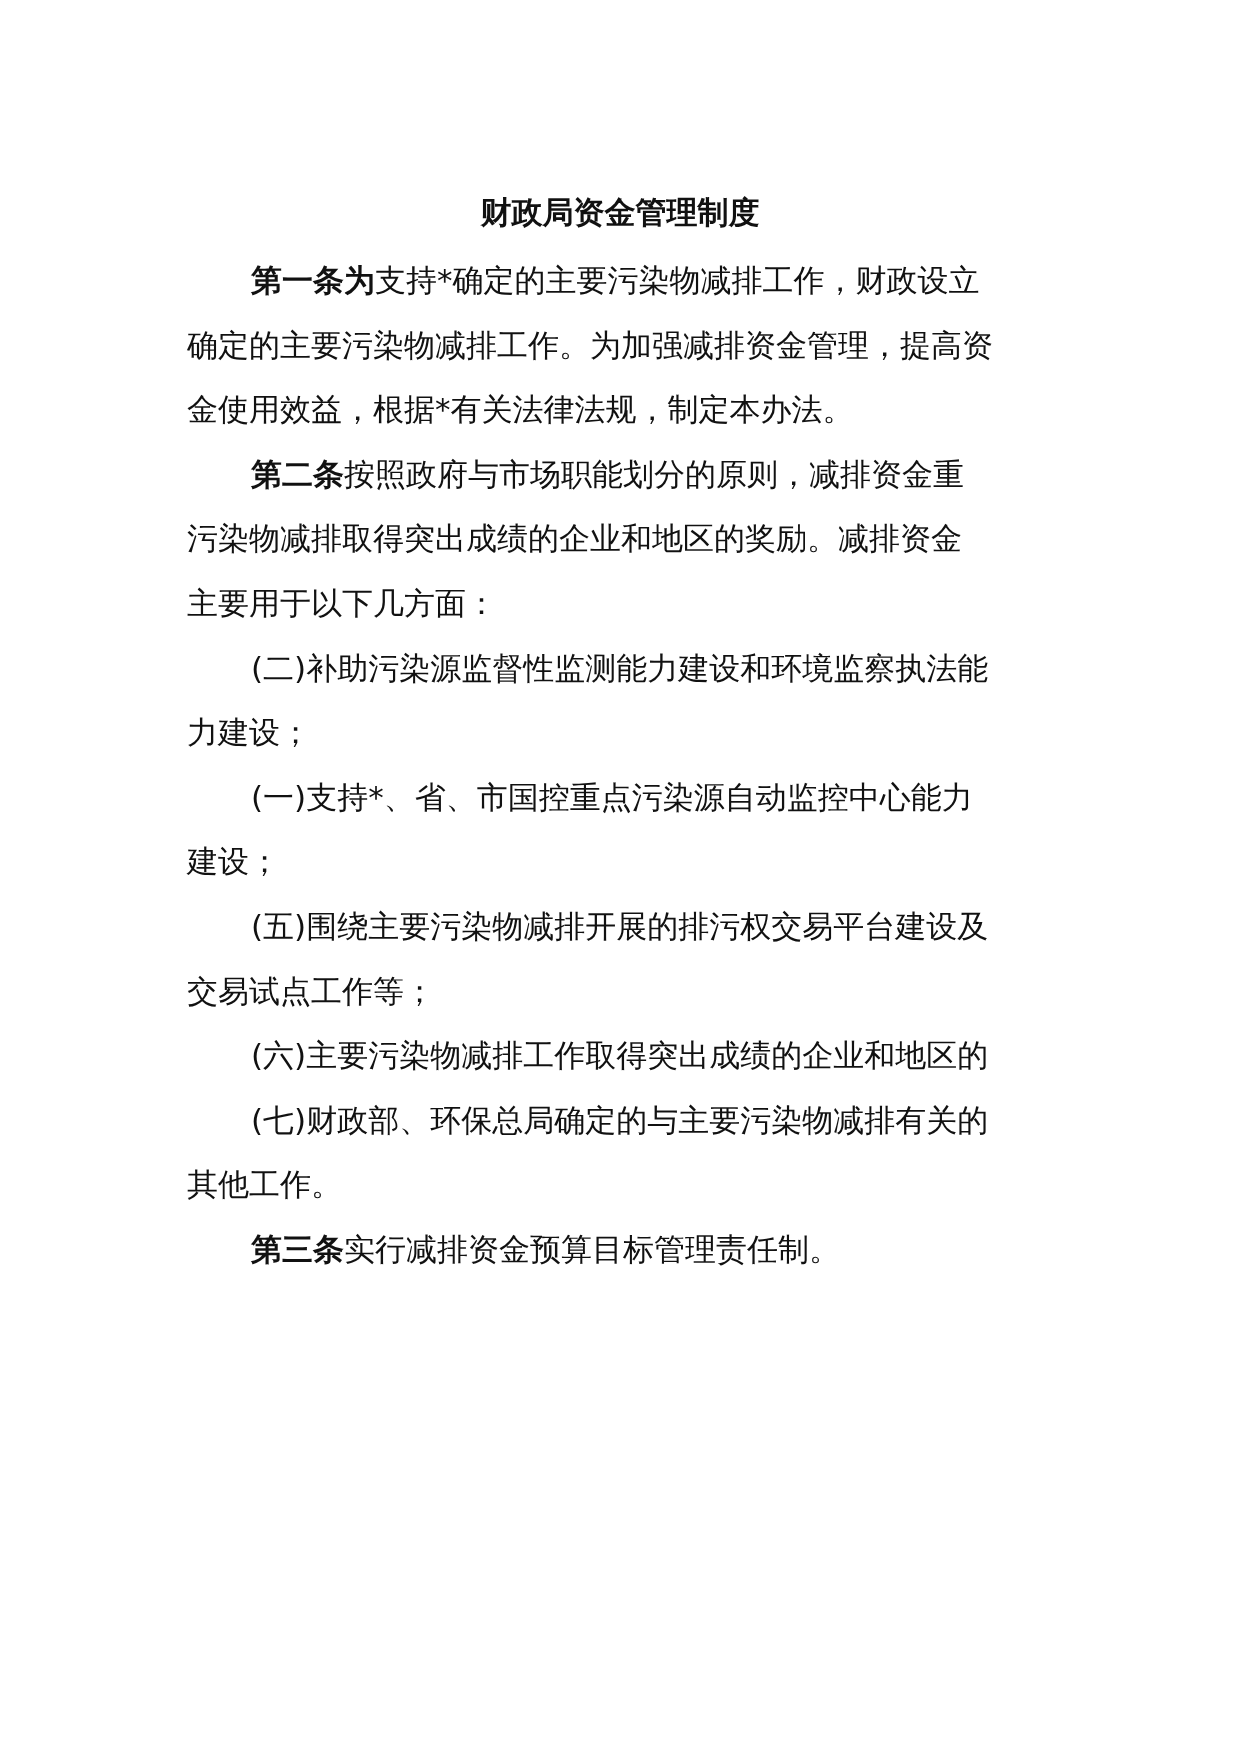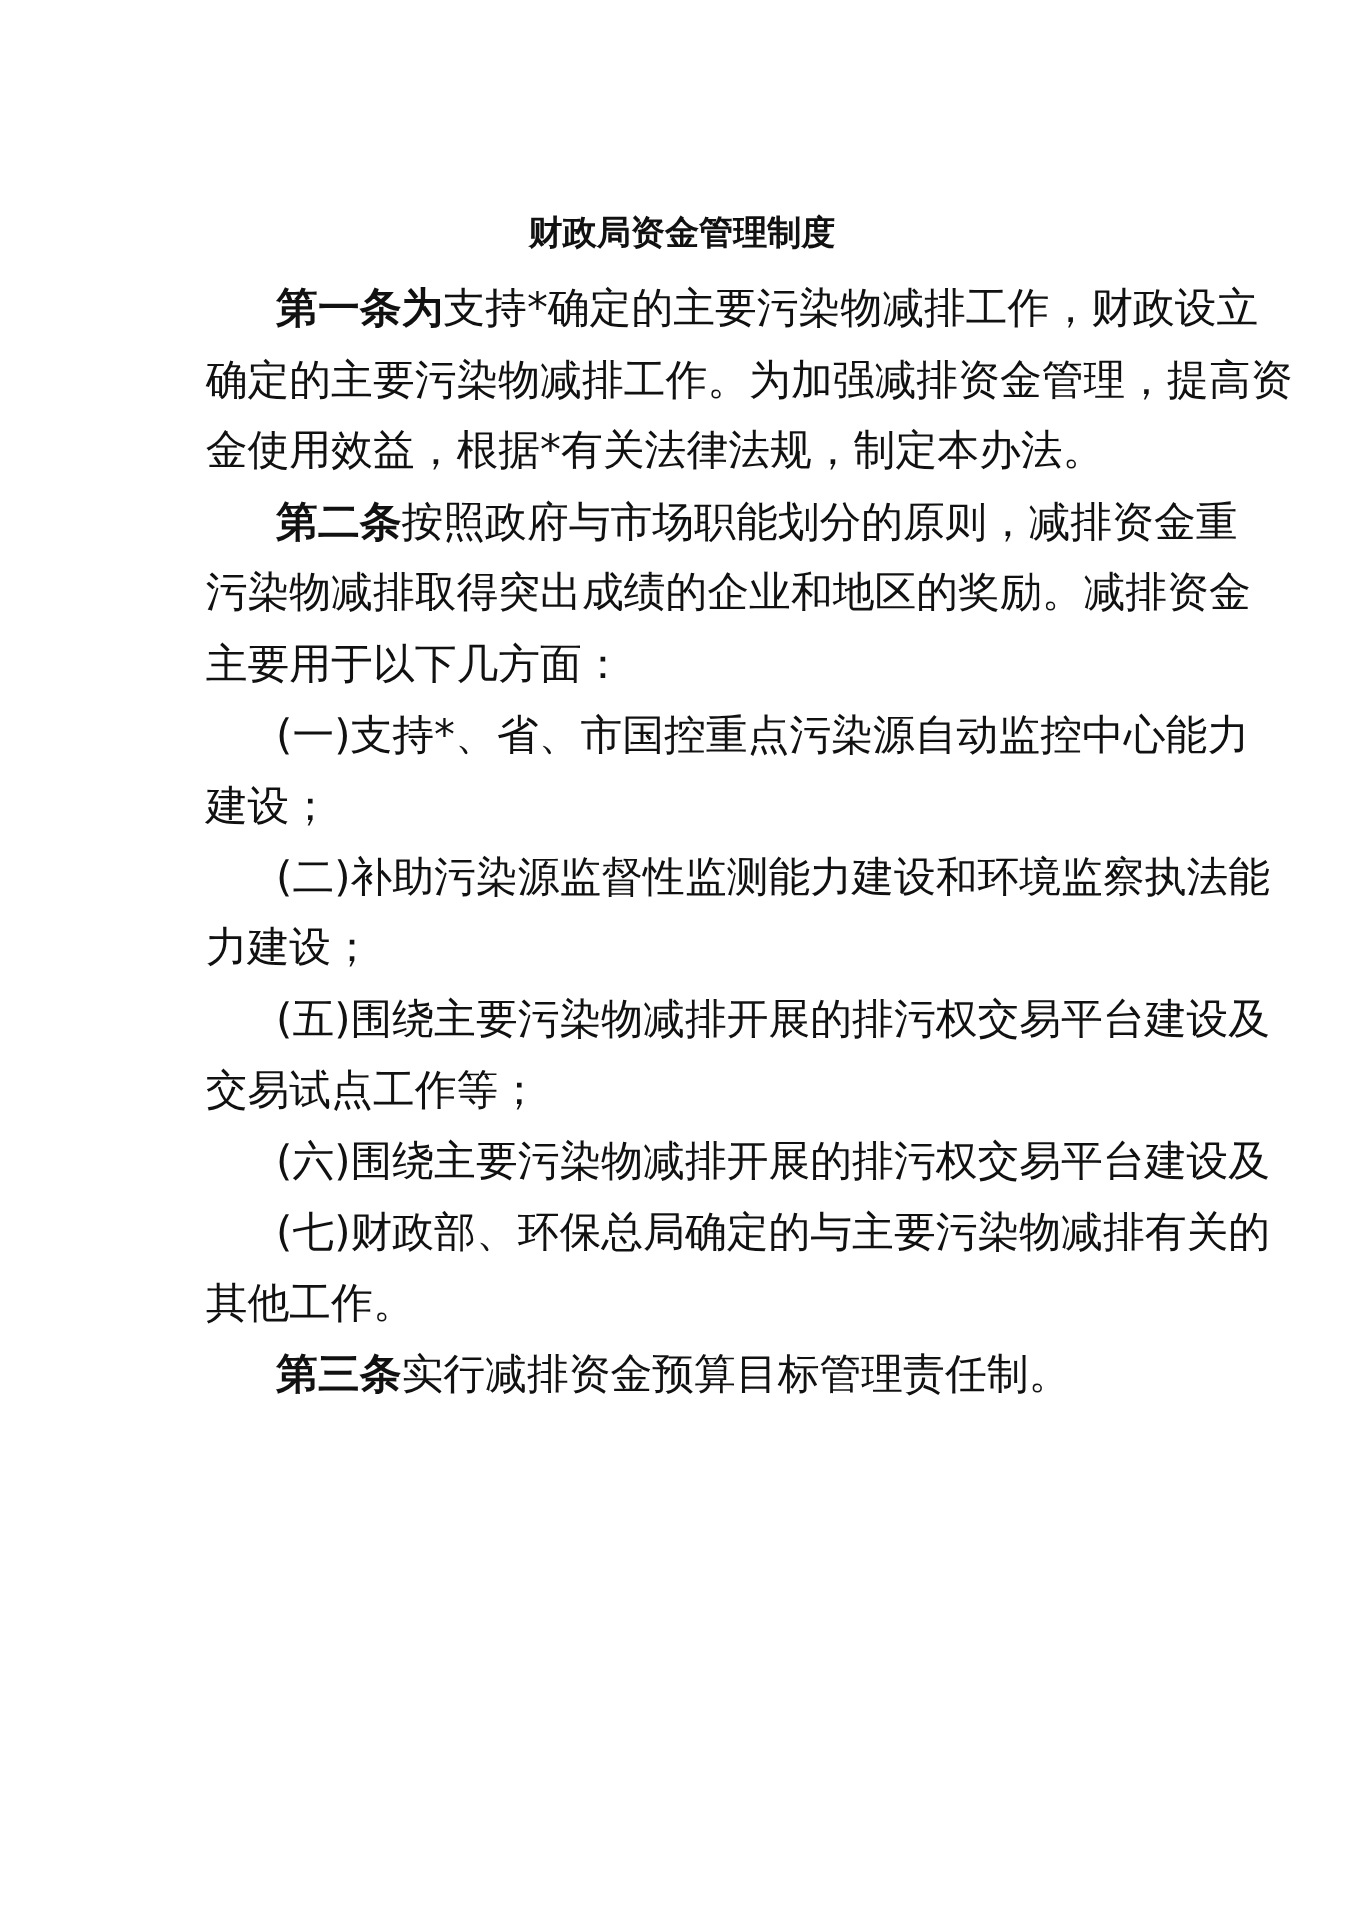--- a/index.html
+++ b/index.html
@@ -32,21 +32,21 @@
       font-size: 31px;
       font-weight: bold;
       letter-spacing: 0px;
       line-height: 48px;
     }
     .body-text {
       position: absolute;
       left: 187px;
       top: 232px;
       width: 866px;
-      font-size: 38px;
+      font-size: 31px;
       line-height: 64.6px;
       text-align: justify;
     }
     .bold-lead {
       font-weight: bold;
     }
     .line {
       display: block;
       white-space: nowrap;
     }
@@ -68,38 +68,38 @@
       <span class="line">金使用效益，根据*有关法律法规，制定本办法。</span>
     </div>
 
     <div>
       <span class="line indent"><span class="bold-lead">第二条</span><span>按照政府与市场职能划分的原则，减排资金重</span></span>
       <span class="line">污染物减排取得突出成绩的企业和地区的奖励。减排资金</span>
       <span class="line">主要用于以下几方面：</span>
     </div>
 
     <div>
-      <span class="line indent">(一)支持*、省、市国控重点污染源自动监控中心能力</span>
-      <span class="line">建设；</span>
+      <span class="line indent">(二)补助污染源监督性监测能力建设和环境监察执法能</span>
+      <span class="line">力建设；</span>
     </div>
 
     <div>
-      <span class="line indent">(二)补助污染源监督性监测能力建设和环境监察执法能</span>
-      <span class="line">力建设；</span>
+      <span class="line indent">(一)支持*、省、市国控重点污染源自动监控中心能力</span>
+      <span class="line">建设；</span>
     </div>
 
 
 
     <div>
       <span class="line indent">(五)围绕主要污染物减排开展的排污权交易平台建设及</span>
       <span class="line">交易试点工作等；</span>
     </div>
 
     <div>
-      <span class="line indent">(六)围绕主要污染物减排开展的排污权交易平台建设及</span>
+      <span class="line indent">(六)主要污染物减排工作取得突出成绩的企业和地区的</span>
     </div>
 
     <div>
       <span class="line indent">(七)财政部、环保总局确定的与主要污染物减排有关的</span>
       <span class="line">其他工作。</span>
     </div>
 
     <div>
       <span class="line indent"><span class="bold-lead">第三条</span><span>实行减排资金预算目标管理责任制。</span></span>
     </div>

